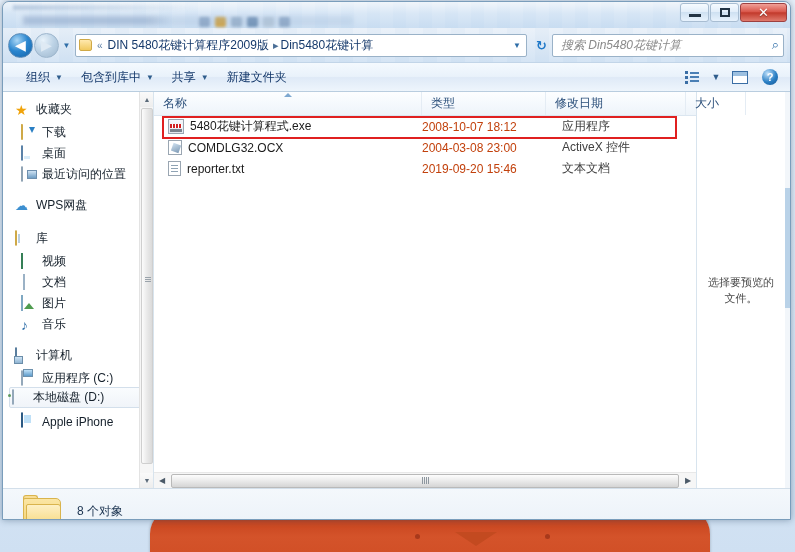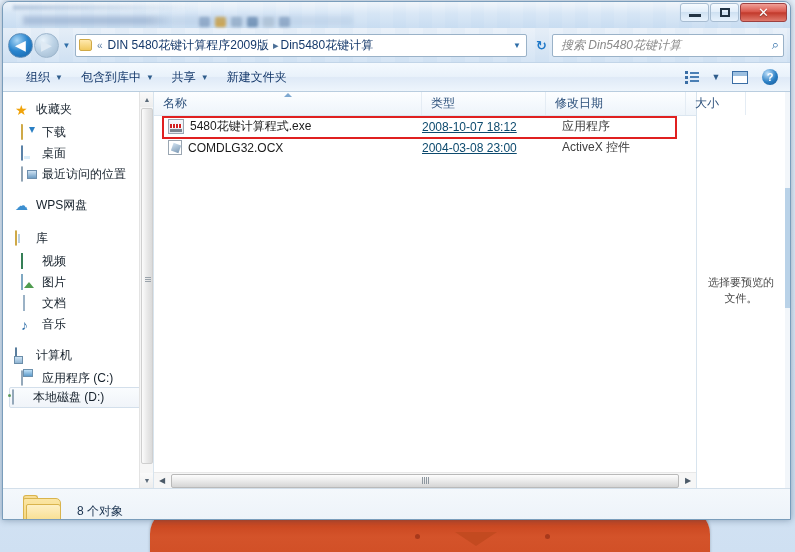--- a/index.html
+++ b/index.html
@@ -267,21 +267,21 @@
   .sortmark {
     position: absolute; left: 50%; top: 1px; margin-left: -4px;
     width: 0; height: 0;
     border-left: 4px solid transparent; border-right: 4px solid transparent;
     border-bottom: 4px solid #7ea8d0;
   }
 
   #rows { position: relative; flex: 1 1 auto; overflow: hidden; }
   .frow { display: flex; height: 21px; align-items: center; font-size: 12px; color: #1b1b1b; }
   .fname { width: 268px; flex: none; display: flex; align-items: center; gap: 6px; padding-left: 14px; overflow: hidden; }
-  .fdate { width: 140px; flex: none; color: #0c4a6e; text-decoration: underline; }
+  .fdate { width: 140px; flex: none; color: #c2410c; }
   .ftype { width: 124px; flex: none; color: #404040; }
   .fsize { width: 60px; flex: none; color: #404040; text-align: right; padding-right: 2px;}
   #redbox {
     position: absolute; left: 8px; top: 0px; width: 515px; height: 23px;
     border: 2px solid #e02020; pointer-events: none;
   }
 
   #hscrollwrap { height: 17px; flex: none; background: #fff; display:flex; align-items:flex-end;}
   #hscroll {
     height: 16px; width: 100%;
@@ -591,45 +591,49 @@
 
       <div class="navitem">
         <span class="ic"><span class="icon-lib"></span></span>
         <span class="navlabel">库</span>
       </div>
       <div class="navitem child">
         <span class="ic"><span class="icon-video"></span></span>
         <span class="navlabel">视频</span>
       </div>
       <div class="navitem child">
+        <span class="ic"><span class="icon-doc"></span></span>
+        <span class="navlabel">文档</span>
+      </div>
+      <div class="navitem child">
         <span class="ic"><span class="icon-pic"></span></span>
         <span class="navlabel">图片</span>
-      </div>
-      <div class="navitem child">
-        <span class="ic"><span class="icon-doc"></span></span>
-        <span class="navlabel">文档</span>
       </div>
       <div class="navitem child">
         <span class="ic icon-music">♪</span>
         <span class="navlabel">音乐</span>
       </div>
 
       <div class="nav-gap"></div>
 
       <div class="navitem">
         <span class="ic"><span class="icon-computer"></span></span>
         <span class="navlabel">计算机</span>
       </div>
       <div class="navitem child">
         <span class="ic"><span class="icon-driveC"></span></span>
         <span class="navlabel">应用程序 (C:)</span>
       </div>
       <div class="navitem selected">
         <span class="ic"><span class="icon-drive"></span></span>
         <span class="navlabel">本地磁盘 (D:)</span>
+      </div>
+      <div class="navitem child">
+        <span class="ic"><span class="icon-iphone"></span></span>
+        <span class="navlabel">Apple iPhone</span>
       </div>
 
       <div id="navscroll">
         <div class="sb-arrow">▲</div>
         <div class="sb-thumb" style="top:16px;height:356px">
           <span class="sb-grip" style="top:168px"></span>
         </div>
         <div class="sb-arrow" style="position:absolute;bottom:0">▼</div>
       </div>
     </div>
@@ -666,20 +670,29 @@
         </div>
         <div class="frow">
           <div class="fname">
             <span class="icon-ocx"></span>
             <span>COMDLG32.OCX</span>
           </div>
           <div class="fdate">2004-03-08 23:00</div>
           <div class="ftype">ActiveX 控件</div>
           <div class="fsize">1</div>
         </div>
+        <div class="frow">
+          <div class="fname">
+            <span class="icon-txt"></span>
+            <span>reporter.txt</span>
+          </div>
+          <div class="fdate">2019-09-20 15:46</div>
+          <div class="ftype">文本文档</div>
+          <div class="fsize"></div>
+        </div>
         <div id="redbox"></div>
       </div>
 
       <div id="hscrollwrap">
         <div id="hscroll">
           <span class="hsb-arrow">◀</span>
           <span class="hsb-track">
             <span class="hsb-thumb">
               <span class="hsb-grip"></span>
             </span>

